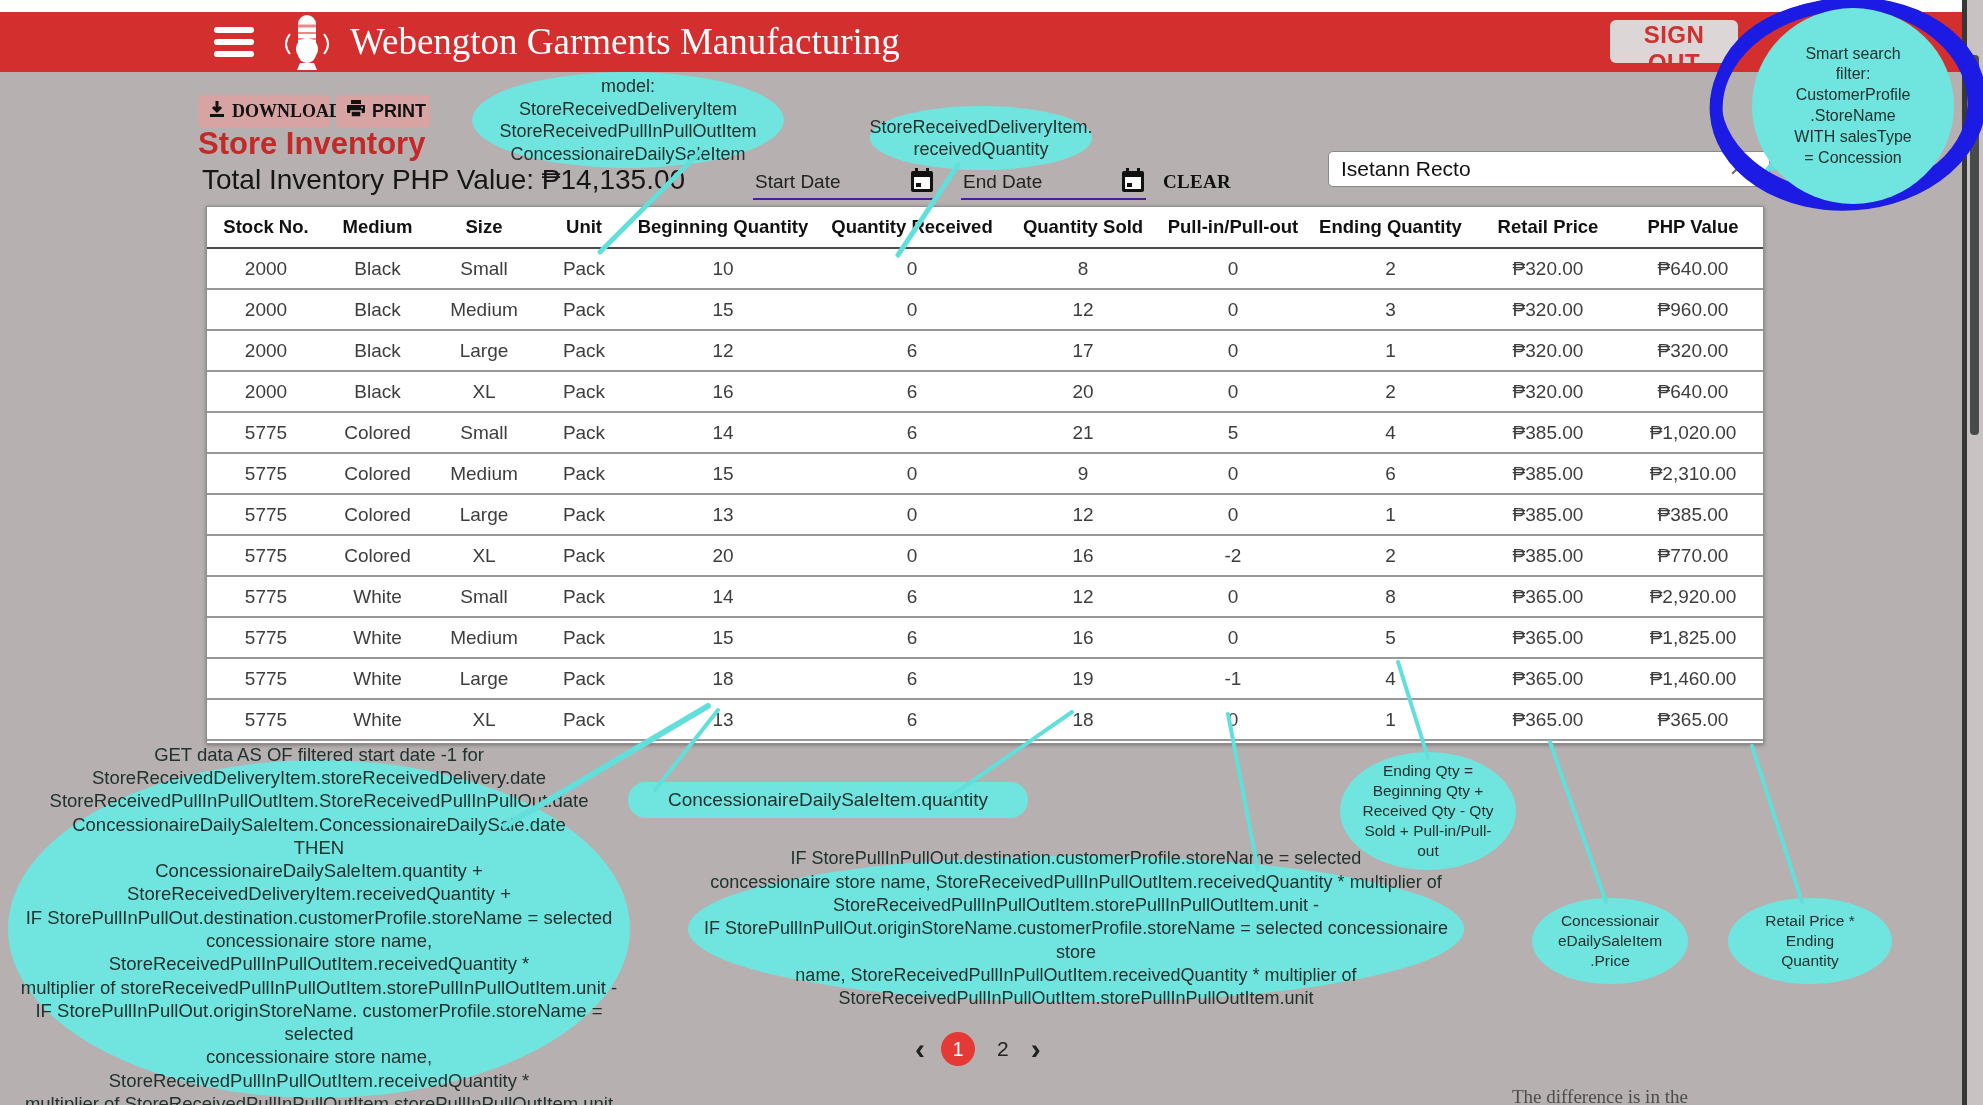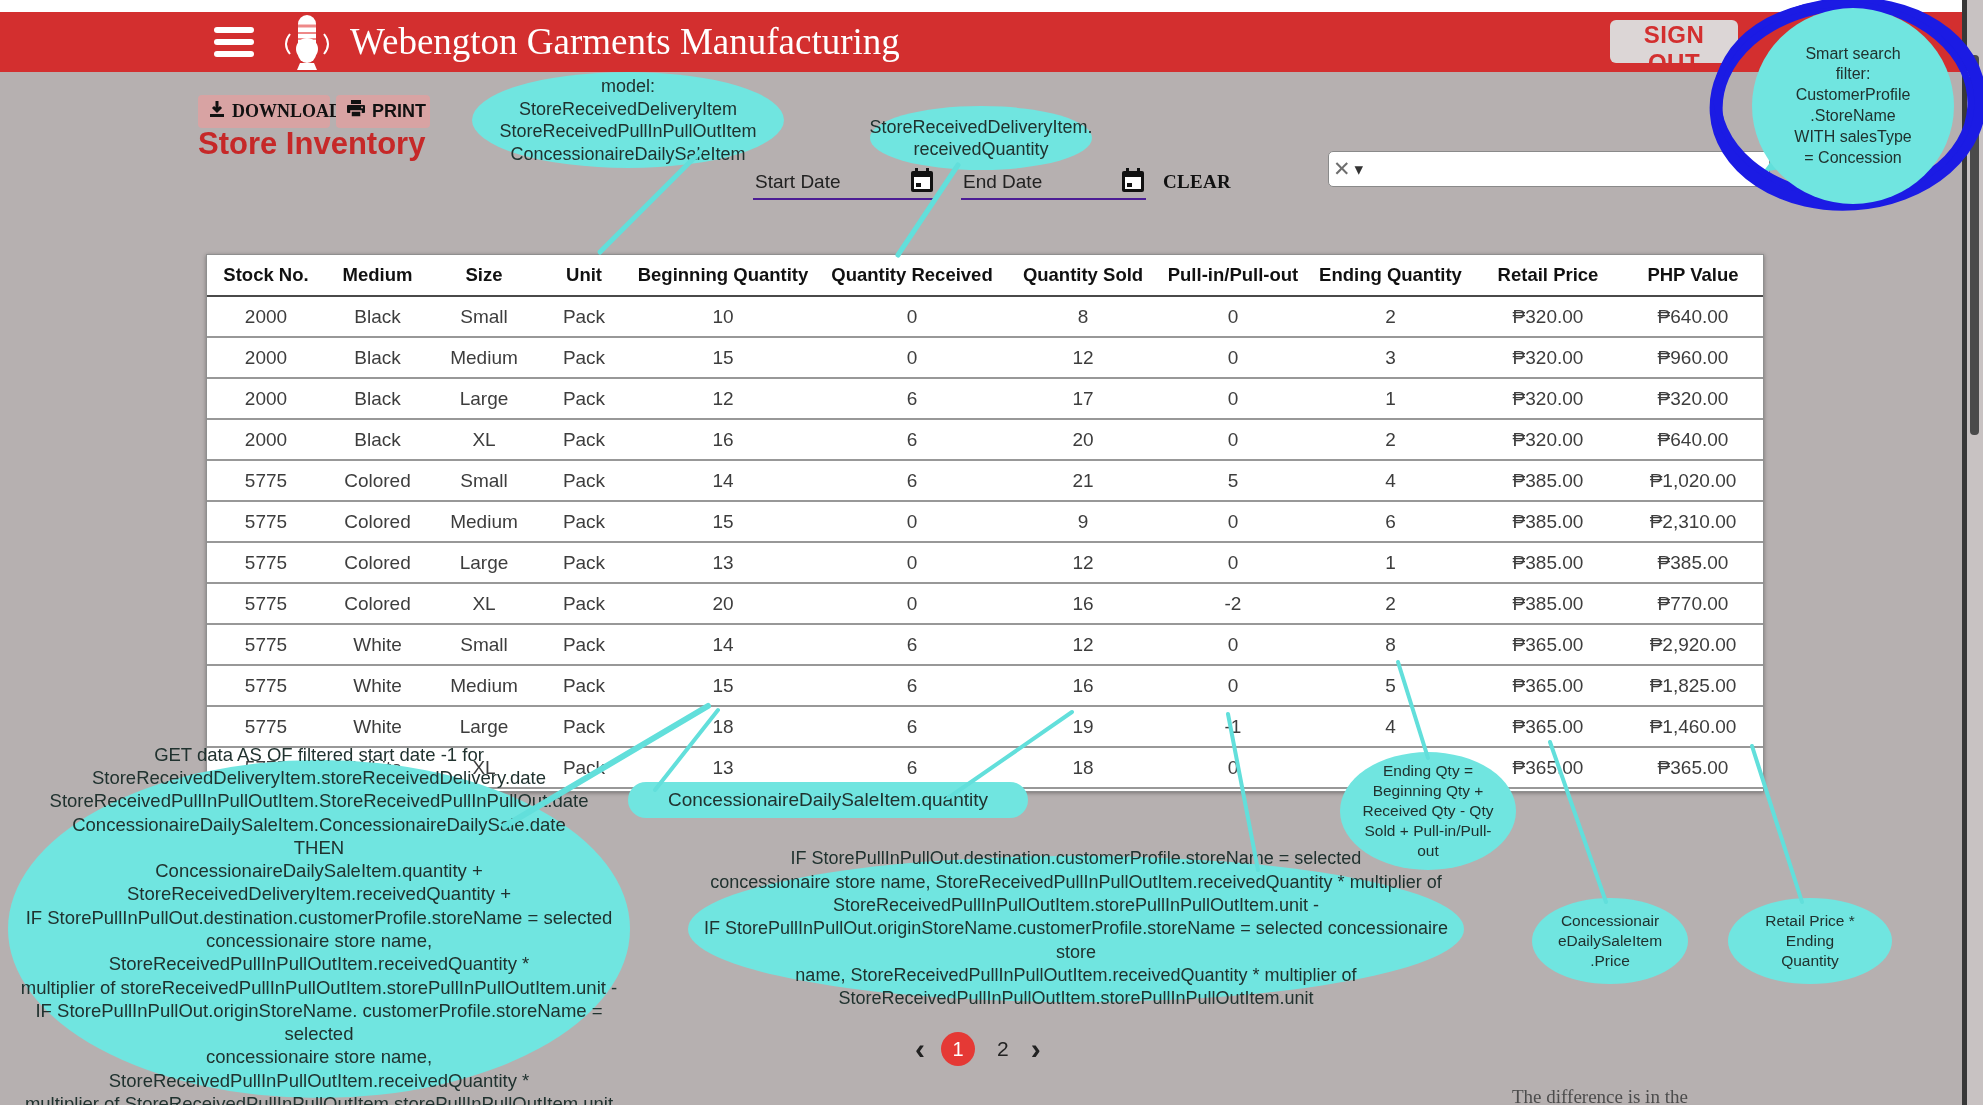--- a/index.html
+++ b/index.html
@@ -40,21 +40,21 @@
   #clear-btn{left:1157px;top:170px;font-size:19px;font-weight:bold;color:#111;background:none;border:none;
     font-family:Liberation Serif, serif;cursor:pointer;letter-spacing:.3px;}
   #search-box{left:1328px;top:151px;width:440px;height:34px;background:#fff;border:1px solid #8a8a8a;border-radius:5px;
     display:flex;align-items:center;}
   #search-box input{flex:1;border:none;outline:none;font-size:21px;color:#111;padding:0 0 0 12px;background:transparent;
     font-family:"Liberation Sans",sans-serif;}
   #search-clear{font-size:21px;color:#6e6e6e;padding:0 4px;cursor:pointer;background:none;border:none;font-family:"Liberation Sans",sans-serif;}
   #search-caret{font-size:17px;color:#333;padding:0 10px 0 0;cursor:pointer;background:none;border:none;font-family:"Liberation Sans",sans-serif;}
   
   #card{left:206px;top:206px;width:1556px;height:536px;background:#ffffff;border:1px solid #8f8f8f;
-    box-shadow:0 1px 4px rgba(0,0,0,.35);margin-top:48px;}
+    box-shadow:0 1px 4px rgba(0,0,0,.35);}
   table{border-collapse:collapse;width:1556px;table-layout:fixed;}
   th{height:40px;font-size:18.5px;font-weight:bold;color:#111;border-bottom:2px solid #4a4a4a;padding:0;}
   td{height:39px;font-size:19px;color:#3d3d3d;text-align:center;border-bottom:2px solid #989898;padding:0;}
   col.c1{width:118px}col.c2{width:105px}col.c3{width:108px}col.c4{width:92px}col.c5{width:186px}
   col.c6{width:192px}col.c7{width:150px}col.c8{width:150px}col.c9{width:165px}col.c10{width:150px}col.c11{width:140px}
   
   #pagination{left:915px;top:1032px;display:flex;align-items:center;gap:16px;}
   .pg-chev{font-size:30px;font-weight:bold;color:#222;background:none;border:none;cursor:pointer;line-height:34px;font-family:"Liberation Sans",sans-serif;padding:0;}
   #pg-current{width:34px;height:34px;border-radius:50%;background:#e53935;color:#fff;font-size:20px;border:none;
     display:flex;align-items:center;justify-content:center;cursor:pointer;font-family:"Liberation Sans",sans-serif;}
@@ -132,20 +132,21 @@
             <rect x="1" y="5" width="18" height="8" rx="1"></rect>
             <rect x="5" y="11" width="10" height="6" fill="#111" stroke="#d8a3a3" stroke-width="1.5"></rect>
             <circle cx="16" cy="7.5" r="1" fill="#d8a3a3"></circle>
           </g>
         </svg>
     </span>
     <span>PRINT</span>
   </button>
 
   <div class="abs" id="store-title">Store Inventory</div>
+  <div class="abs" id="total-line">Total Inventory PHP Value: ₱14,135.00</div>
 
   <div class="date-field" id="start-date">
     <input placeholder="Start Date" style="">
     <span class="cal-icon">
       <svg width="22" height="24" viewBox="0 0 22 24">
           <g fill="#111">
             <rect x="4" y="0" width="3" height="5"></rect>
             <rect x="15" y="0" width="3" height="5"></rect>
             <rect x="0" y="3" width="22" height="21" rx="2"></rect>
             <rect x="3" y="9" width="16" height="12" fill="#fff"></rect>
@@ -166,20 +167,21 @@
             <rect x="3" y="9" width="16" height="12" fill="#fff"></rect>
             <rect x="5" y="15" width="5" height="4" fill="#111"></rect>
           </g>
         </svg>
     </span>
   </div>
 
   <button class="abs" id="clear-btn">CLEAR</button>
 
   <div class="abs" id="search-box">
+    <input value="Isetann Recto" style="">
     <button id="search-clear">✕</button>
     <button id="search-caret">▾</button>
   </div>
 
   <div class="abs" id="card">
     <table>
       <colgroup>
         <col class="c1">
           <col class="c2">
           <col class="c3">

